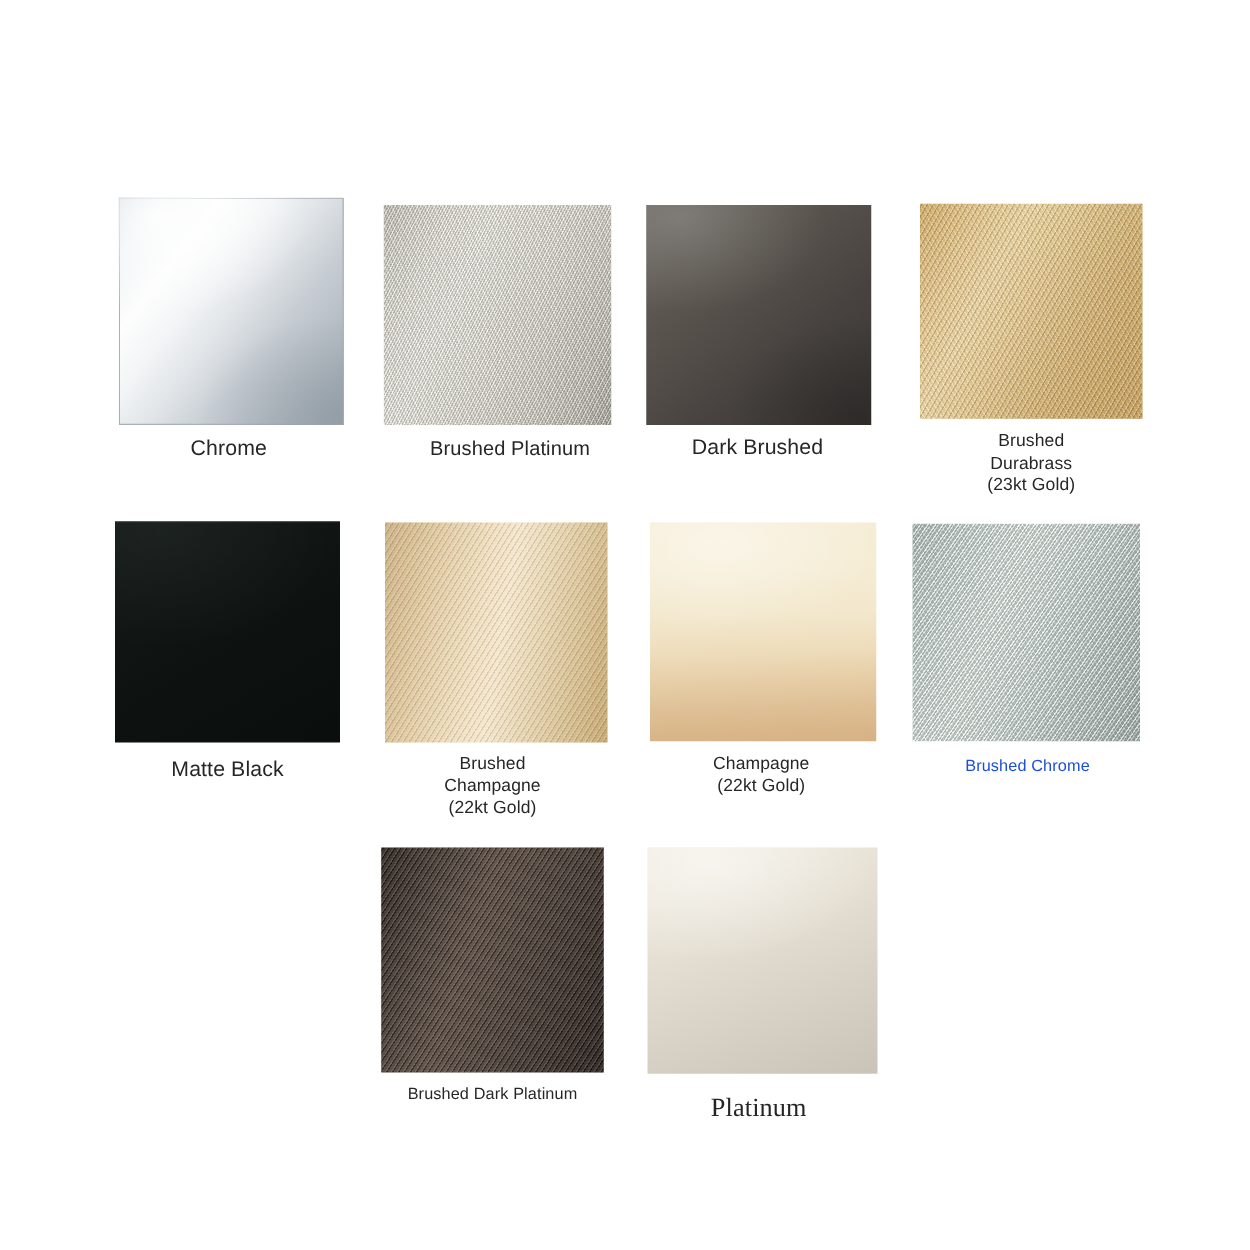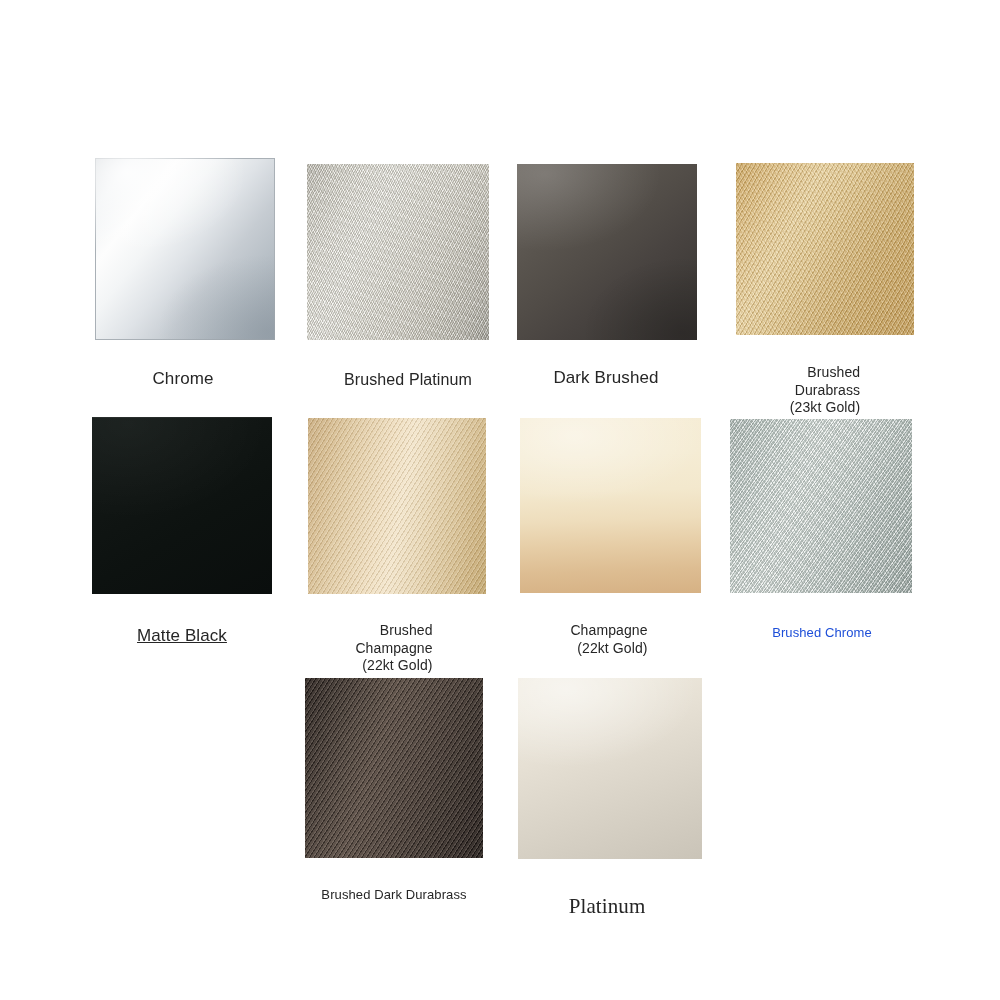--- a/index.html
+++ b/index.html
@@ -39,26 +39,25 @@
   .swatch-tile .tex {
     position: absolute;
     inset: 0;
   }
 
   .swatch-caption {
     position: absolute;
     left: 50%;
     transform: translateX(-50%);
     white-space: pre;
-    text-align: right;
+    text-align: center;
     line-height: 1.25;
     color: #262626;
     font-weight: 400;
     letter-spacing: 0.1px;
-    margin-top: 20px;
   }
 
   
 
   
   .fin-chrome {
     background:
       linear-gradient(128deg,
         #cfd4d8 0%,
         #eef1f3 12%,
@@ -303,21 +302,21 @@
     </div>
     <div class="swatch-caption" style="left: 825px; top: 344px; font-size: 14px; color: rgb(38, 38, 38);">Brushed
 Durabrass
 (23kt Gold)</div>
     <div class="swatch-cell" style="left: 92px; top: 417px; width: 180px; height: 177px;">
       <div class="swatch-tile fin-matte-black" style="width: 180px; height: 177px;">
         <div class="tex"></div>
         <div class="tex gl"></div>
       </div>
     </div>
-    <div class="swatch-caption" style="left: 182px; top: 605px; font-size: 17px; color: rgb(38, 38, 38); text-decoration: underline;">Matte Black</div>
+    <div class="swatch-caption" style="left: 182px; top: 605px; font-size: 17px; color: rgb(38, 38, 38);">Matte Black</div>
     <div class="swatch-cell" style="left: 308px; top: 418px; width: 178px; height: 176px;">
       <div class="swatch-tile fin-brushed-champagne" style="width: 178px; height: 176px;">
         <div class="tex"></div>
         <div class="tex gl"></div>
       </div>
     </div>
     <div class="swatch-caption" style="left: 394px; top: 602px; font-size: 14px; color: rgb(38, 38, 38);">Brushed
 Champagne
 (22kt Gold)</div>
     <div class="swatch-cell" style="left: 520px; top: 418px; width: 181px; height: 175px;">
@@ -334,21 +333,21 @@
         <div class="tex gl"></div>
       </div>
     </div>
     <div class="swatch-caption" style="left: 822px; top: 605px; font-size: 13px; color: #1d4ed8;">Brushed Chrome</div>
     <div class="swatch-cell" style="left: 305px; top: 678px; width: 178px; height: 180px;">
       <div class="swatch-tile fin-brushed-dark-platinum" style="width: 178px; height: 180px;">
         <div class="tex"></div>
         <div class="tex gl"></div>
       </div>
     </div>
-    <div class="swatch-caption" style="left: 394px; top: 867px; font-size: 13px; color: rgb(38, 38, 38);">Brushed Dark Durabrass</div>
+    <div class="swatch-caption" style="left: 394px; top: 867px; font-size: 13px; color: rgb(38, 38, 38);">Brushed Dark Platinum</div>
     <div class="swatch-cell" style="left: 518px; top: 678px; width: 184px; height: 181px;">
       <div class="swatch-tile fin-platinum" style="width: 184px; height: 181px;">
         <div class="tex"></div>
         <div class="tex gl"></div>
       </div>
     </div>
     <div class="swatch-caption" style="left: 607px; top: 873px; font-size: 21px; color: rgb(38, 38, 38); font-family: Liberation Serif, serif;">Platinum</div>
   </div>
 
 </body></html>

